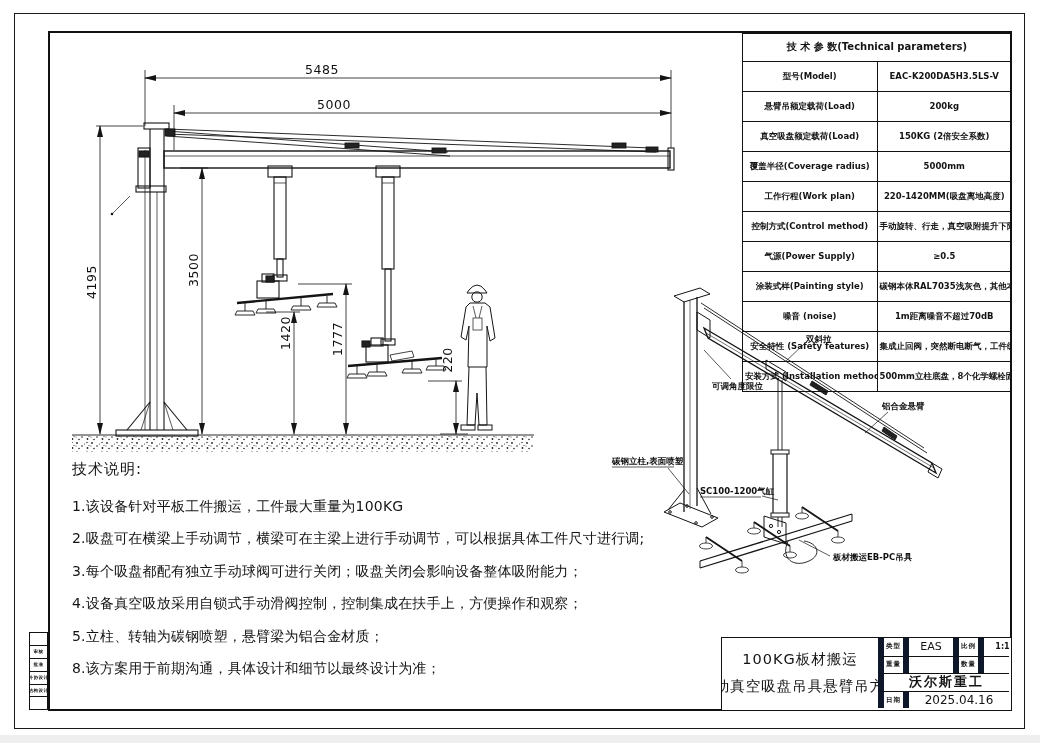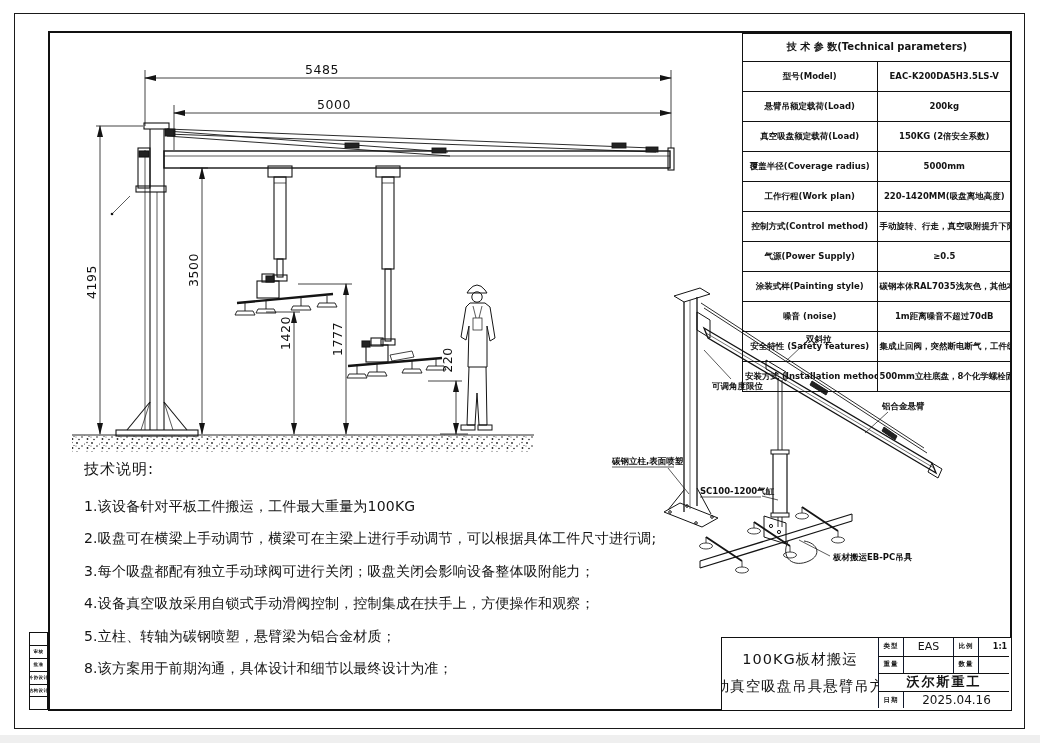--- a/index.html
+++ b/index.html
@@ -14,31 +14,31 @@
   .params { position:absolute; left:742px; top:33px; width:270px; height:210px;
             border-collapse:collapse; table-layout:fixed; }
   .params th, .params td { border:1px solid #111; padding:8px 2px; text-align:center;
             font-size:8.5px; font-weight:600; line-height:1.05; overflow:hidden; white-space:nowrap; }
   .params th { font-size:10px; font-weight:700; height:19px; }
   .params td { height:30px; }
   .params .c1 { width:126px; }
   .params .c2 { width:144px; }
 
   
-  .notes { position:absolute; left:84px; top:456px; width:610px; }
+  .notes { position:absolute; left:72px; top:456px; width:610px; }
   .notes .nt { font-size:15px; font-weight:500; height:34px; line-height:26px; letter-spacing:1px; }
   .notes .ni { font-size:14px; height:32.4px; line-height:32.4px; white-space:nowrap; letter-spacing:0.2px; }
 
   
   .tblock { position:absolute; left:721px; top:637px; width:291px; height:74px;
             border:1.8px solid #111; display:grid;
             grid-template-columns:156px 25px 50px 25px 31px;
             grid-template-rows:17.6px 17.6px 17.6px 17.6px; background:#fff; }
   .tblock > div { display:flex; align-items:center; justify-content:center;
-            border-left:1px solid #0f172a; border-top:1px solid #111; overflow:hidden; white-space:nowrap; }
+            border-left:6px solid #0f172a; border-top:1px solid #111; overflow:hidden; white-space:nowrap; }
   .tblock .no-l { border-left:none; } .tblock .no-t { border-top:none; }
   .tb-title { grid-column:1; grid-row:1 / span 4; flex-direction:column; font-size:14.5px;
               line-height:1.9; letter-spacing:1px; }
   .tb-lab { font-size:6.5px; font-weight:700; letter-spacing:1px; }
   .tb-val-lg { font-size:11px; }
   .tb-val-sm { font-size:8px; font-weight:600;padding-left:12px; }
   .tb-company { grid-column:2 / span 4; font-size:13px; font-weight:600; letter-spacing:2px; }
   .tb-date { grid-column:3 / span 3; font-size:12px; }
 
   

